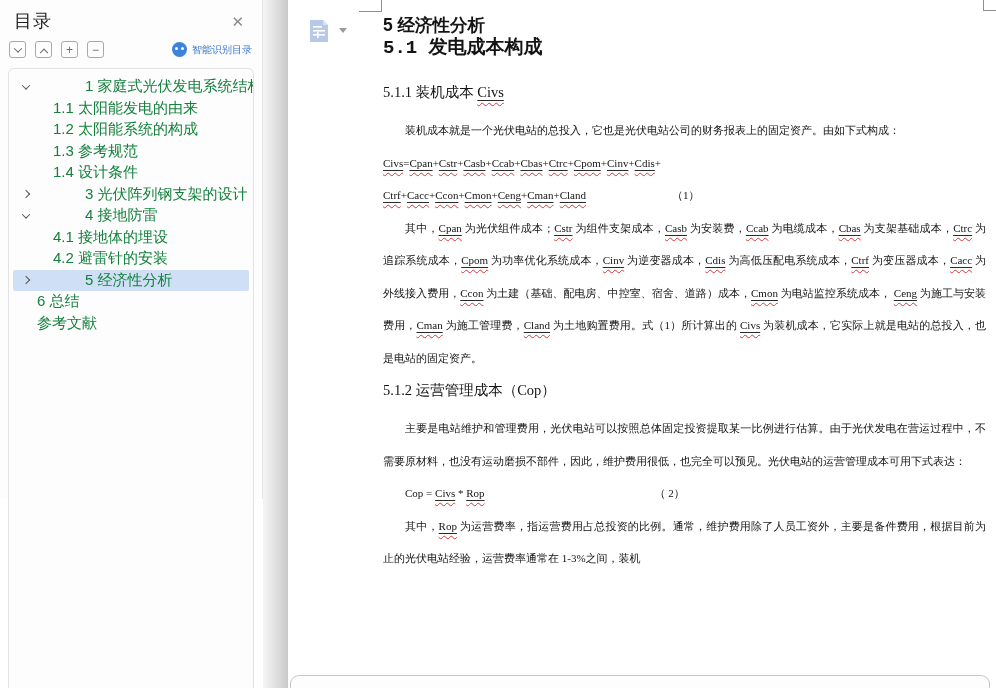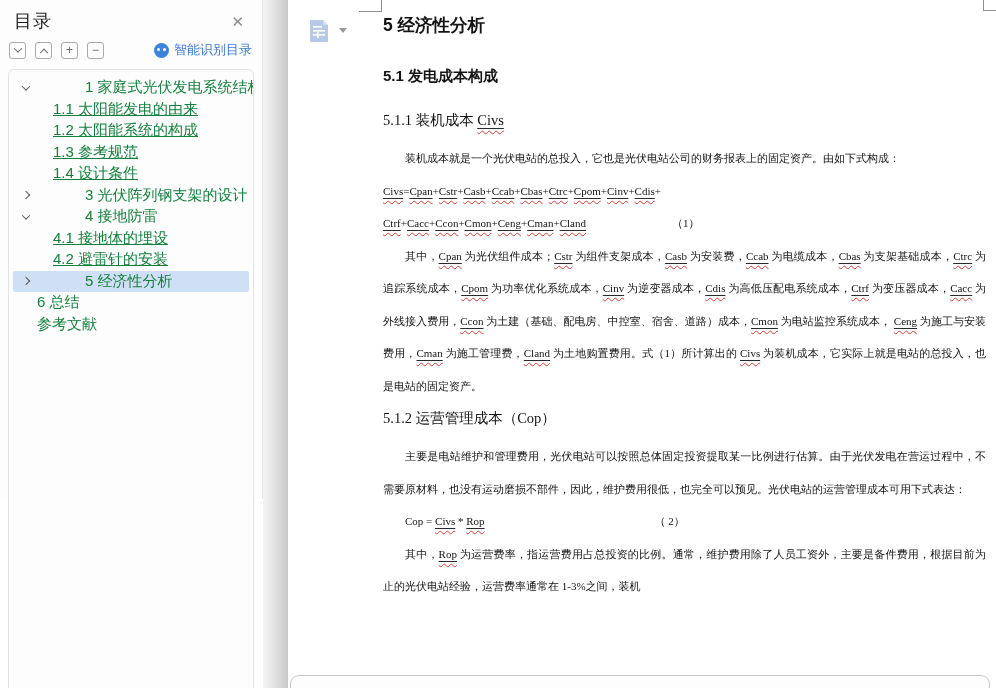--- a/index.html
+++ b/index.html
@@ -18,33 +18,33 @@
   .sq-btn { width:17px; height:17px; border:1px solid #a9a9a9; border-radius:3px;
     margin-right:8px; display:flex; align-items:center; justify-content:center;
     color:#6a6a6a; font-size:11px; background:#fdfdfd; cursor:pointer; }
   .sq-btn + .sq-btn { margin-left:1px; }
   .chev { width:6px; height:6px; border-right:1.4px solid #6a6a6a;
     border-bottom:1.4px solid #6a6a6a; display:inline-block; }
   .chev.down  { transform:rotate(45deg) translate(-1px,-1px); }
   .chev.right { transform:rotate(-45deg); }
   .glyph { font-size:12px; line-height:1; }
   .ai-btn { margin-left:auto; display:flex; align-items:center; gap:5px;
-    color:#3c78d2; font-size:13px; cursor:pointer; }
+    color:#3c78d2; font-size:10px; cursor:pointer; }
   .ai-ico { width:15px; height:15px; border-radius:50%; background:#3d82dd;
     position:relative; flex:0 0 auto; }
   .ai-ico::before, .ai-ico::after { content:""; position:absolute; top:5px;
     width:3px; height:3px; border-radius:50%; background:#fff; }
   .ai-ico::before { left:3px; } .ai-ico::after { left:9px; }
 
   .tree-box { margin:4px 8px 0 8px; border:1px solid #e2e2e2; border-radius:6px;
     height:640px; padding-top:7px; overflow:hidden; background:#fdfdfd; }
   .tree-row { display:flex; align-items:center; height:21.5px; font-size:15px;
     color:#15803d; margin:0 4px; padding-left:10px; cursor:pointer; border-radius:2px;
     white-space:nowrap;gap:48px; }
-  .tree-row.lvl2 { padding-left:40px;text-decoration:underline; }
+  .tree-row.lvl2 { padding-left:40px; }
   .tree-row.selected { background:#cfdff6; }
   .tree-row .tchev { width:14px; flex:0 0 14px; display:inline-flex; }
   .tree-row .tchev .chev { border-color:#555; }
   .tree-row.lvl1.nochev { padding-left:24px;align-items:center; }
 
   
   .page-shadow { position:absolute; left:263px; top:0; width:25px; height:688px;
     background:linear-gradient(to right,#f4f4f4 0%,#e3e3e3 45%,#c9c9c9 100%); z-index:1; }
   .page { position:absolute; left:288px; top:0; right:0; height:688px;
     background:#ffffff; z-index:2; }
@@ -56,22 +56,22 @@
   .heading-btn { position:absolute; left:21px; top:19px; display:flex;
     align-items:flex-start; gap:10px; cursor:pointer; }
   .caret-down { width:0; height:0; border-left:4px solid transparent;
     border-right:4px solid transparent; border-top:5px solid #9a9a9a; margin-top:9px; }
 
   .content { position:relative; margin-left:95px; width:603px; padding-top:12px;
     font-family:"Liberation Serif","DejaVu Serif",serif; color:#141414; }
   .blk { font-size:11px; line-height:32.5px; }
   .blk.h1 { font-family:"Liberation Sans",sans-serif; font-weight:bold;
     font-size:17.5px; line-height:26px; }
-  .blk.h2 { font-family:Liberation Sans, sans-serif; font-weight:bold;
-    font-size:15px; line-height:20px; margin-top:28px; }
+  .blk.h2 { font-family:Liberation Mono, monospace; font-weight:bold;
+    font-size:19px; line-height:20px; }
   .blk.h3 { font-size:14.5px; line-height:20px; margin-top:24px; }
   .blk.p  { text-align:justify; text-indent:2em; margin-top:12px; }
   .blk.p + .blk.formula, .blk.formula + .blk.p { margin-top:0; }
   .blk.formula { margin-top:6px; }
   .blk.formula.indent { padding-left:22px; }
   .blk.h3 + .blk.p { margin-top:12px; }
   .blk.h3.second { margin-top:6px; }
   .blk.p.tight { margin-top:10px; }
   .blk.p.last { margin-top:0; }
 

